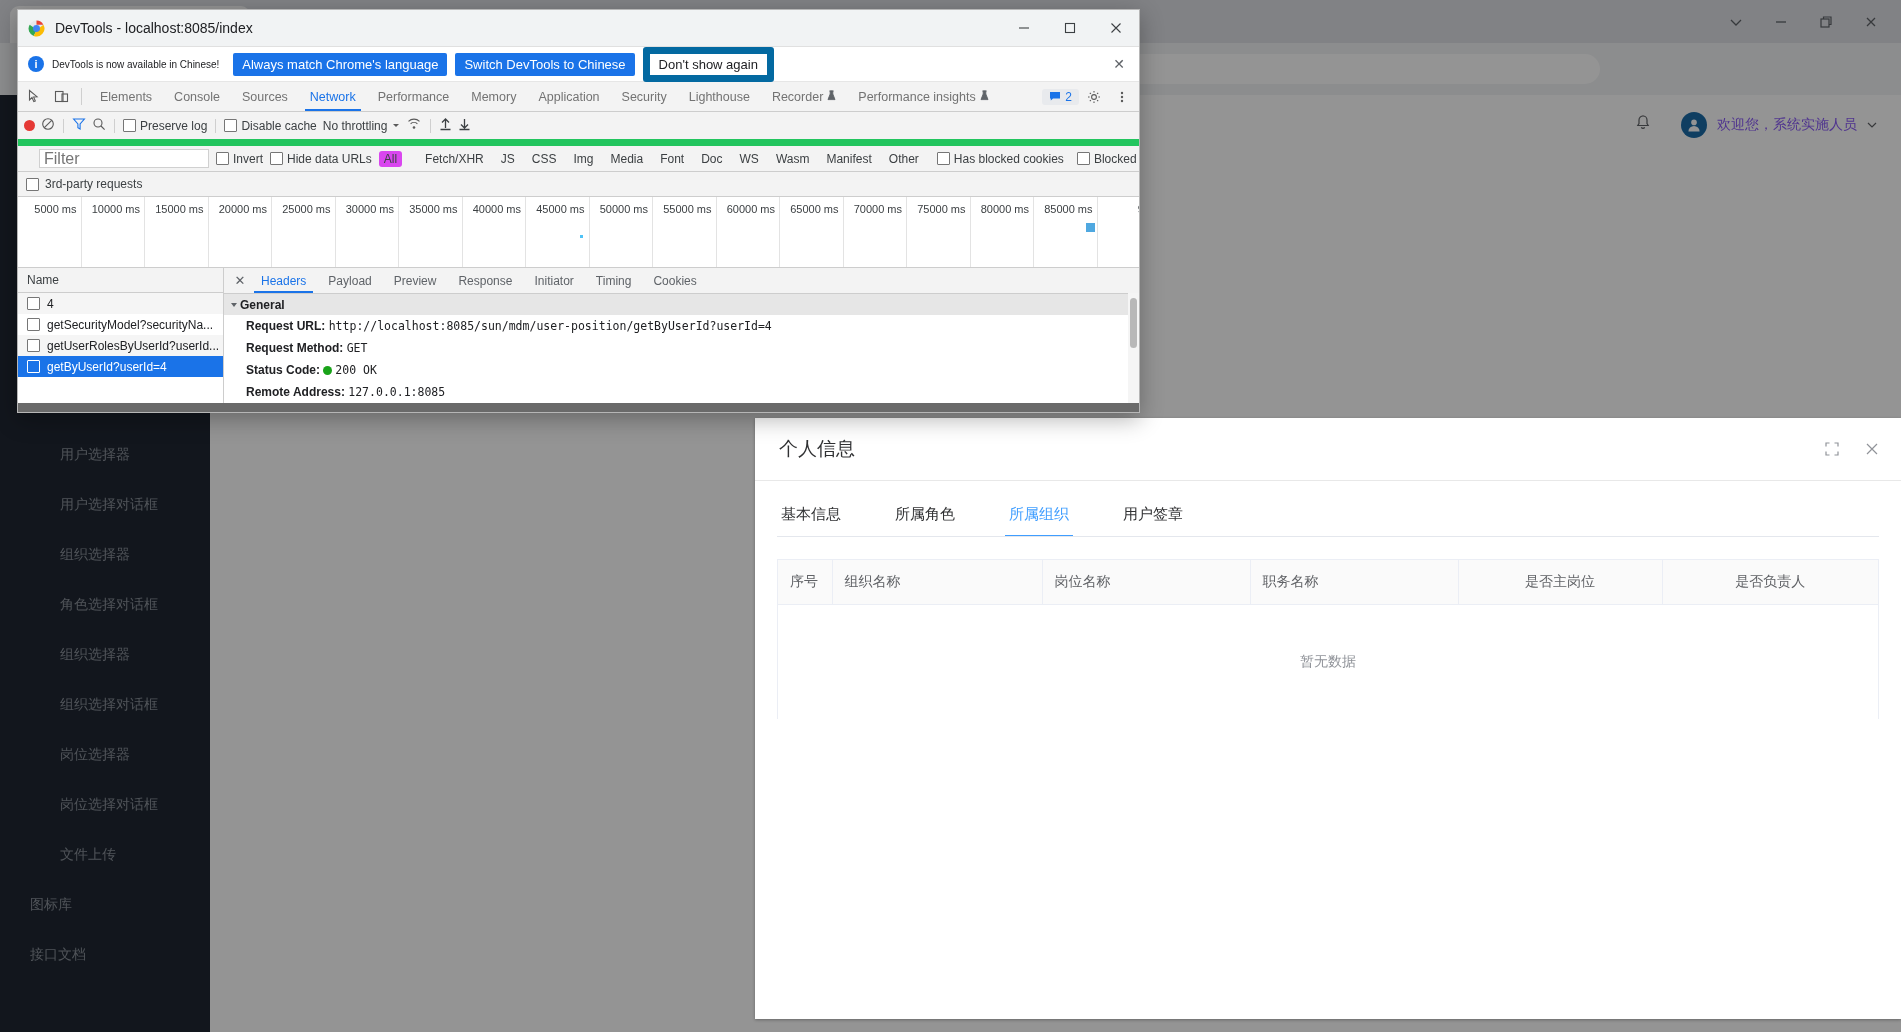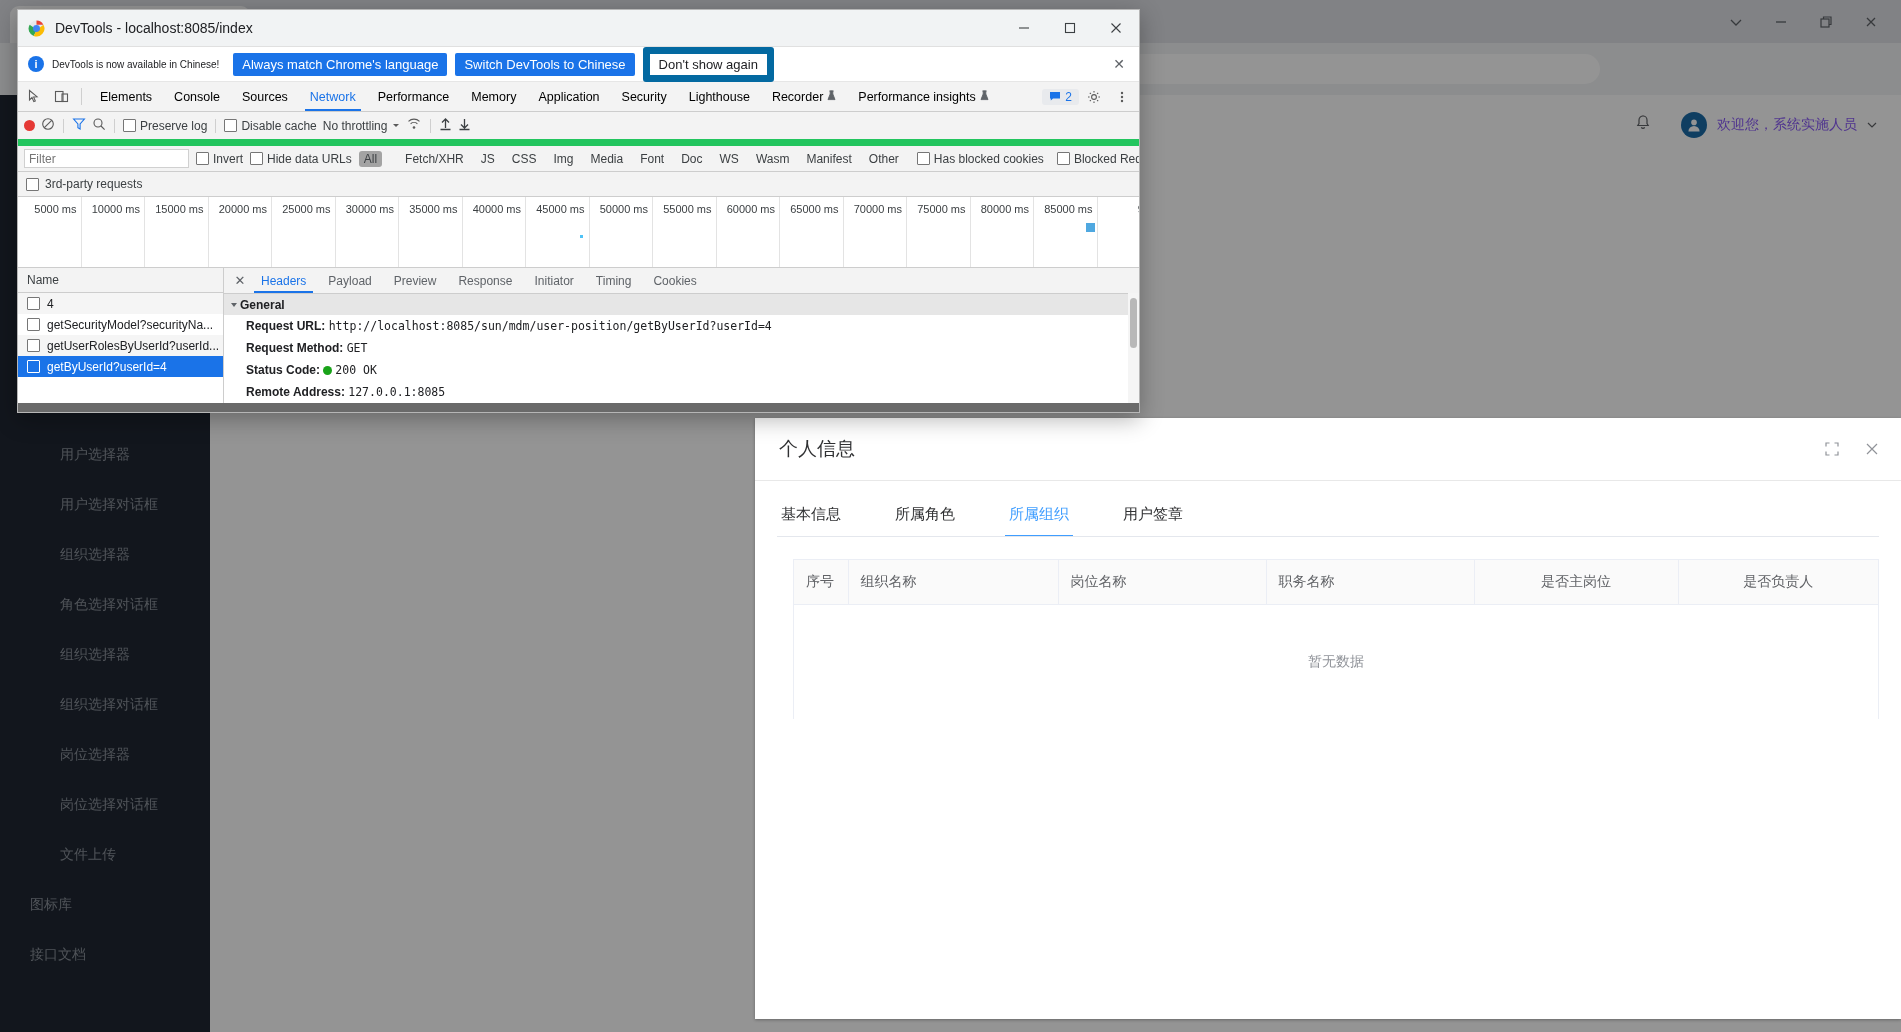--- a/index.html
+++ b/index.html
@@ -91,21 +91,21 @@
   .dlg-ico { width: 18px; height: 18px; display: flex; align-items: center; justify-content: center; font-size: 16px; }
 
   .tabs-row { display: flex; align-items: flex-end; height: 56px; padding: 0 22px; position: relative; }
   .tab-item { font-size: 15px; color: #303133; padding: 0 4px 13px 4px; margin-right: 46px; position: relative; }
   .tab-item.active { color: #409eff; }
   .tab-item.active::after {
     content: ""; position: absolute; left: 0; right: 0; bottom: 0; height: 2px; background: #409eff;
   }
   .tabs-divider { position: absolute; left: 22px; right: 22px; bottom: 0; height: 1px; background: #e4e7ed; }
 
-  .table-wrap { margin: 22px 22px 0 38px; border: 1px solid #ebeef5; border-bottom: none; }
+  .table-wrap { margin: 22px 22px 0 22px; border: 1px solid #ebeef5; border-bottom: none; }
   table.eltable { width: 100%; border-collapse: collapse; table-layout: fixed; }
   table.eltable th {
     background: #fafafa; color: #606266; font-weight: normal; font-size: 14px;
     text-align: left; padding: 13px 12px; border-bottom: 1px solid #ebeef5; border-right: 1px solid #ebeef5;
   }
   table.eltable th:last-child { border-right: none; }
   table.eltable th.ctr { text-align: center; }
   .empty-row td { text-align: center; color: #909399; font-size: 14px; padding: 48px 0; }
 
   
@@ -143,21 +143,21 @@
   }
   .infobar-x { margin-left: auto; color: #5f6368; font-size: 14px; padding-right: 4px; }
 
   .dt-tabbar {
     height: 29px; background: #f3f3f3; display: flex; align-items: center;
     border-bottom: 1px solid #cdcdcd; padding-left: 4px;
   }
   .dt-tool-ico { width: 26px; height: 26px; display: flex; align-items: center; justify-content: center; color: #5a5a5a; }
   .dt-sep { width: 1px; height: 17px; background: #cfcfcf; margin: 0 7px; }
   .dt-tab {
-    font-size: 12.5px; color: #000000; padding: 0 11px; height: 29px;
+    font-size: 12.5px; color: #737373; padding: 0 11px; height: 29px;
     display: flex; align-items: center; position: relative; white-space: nowrap;
   }
   .dt-tab.active { color: #1a73e8; }
   .dt-tab.active::after { content:""; position:absolute; left:6px; right:6px; bottom:0; height:2px; background:#1a73e8; }
   .dt-tabbar-right { margin-left: auto; display: flex; align-items: center; gap: 2px; padding-right: 4px; }
   .issues-chip {
     display:flex; align-items:center; gap:4px; background:#e8eaed; border-radius:3px;
     padding: 1px 7px; font-size: 12px; color:#1a73e8;
   }
 
@@ -169,24 +169,24 @@
   .cb { width: 11px; height: 11px; border: 1px solid #767676; background: #fff; display: inline-block; border-radius: 1px; }
   .lbl { font-size: 12px; color: #3c4043; }
   .nobr { display: flex; align-items: center; gap: 4px; white-space: nowrap; }
 
   .dt-filterbar {
     height: 25px; background: #f3f3f3; display: flex; align-items: center;
     border-bottom: 1px solid #cdcdcd; padding: 0 6px; gap: 7px; font-size: 12px; color: #3c4043;
   }
   .filter-input {
     width: 160px; height: 17px; background: #fff; border: 1px solid #d0d0d0;
-    font-size: 12px; color: #1d4ed8; padding: 0 4px; font-family: inherit;
+    font-size: 16px; color: #1d4ed8; padding: 0 4px; font-family: inherit; margin-left: 15px;
   }
   .typechip { font-size: 12px; color: #3c4043; padding: 1px 5px; border-radius: 3px; white-space: nowrap; }
-  .typechip.sel { background: #a3a3a3; }
+  .typechip.sel { background: #d946ef; }
   .vsep { width: 1px; height: 14px; background: #cfcfcf; margin: 0 2px; }
 
   .dt-thirdparty {
     height: 24px; background: #f3f3f3; display: flex; align-items: center;
     border-bottom: 1px solid #cdcdcd; padding-left: 8px; gap: 6px; font-size: 12px; color: #3c4043;
   }
 
   .dt-overview {
     position: relative; height: 70px; background: #ffffff; border-bottom: 1px solid #cdcdcd;
     display: flex; overflow: hidden;

